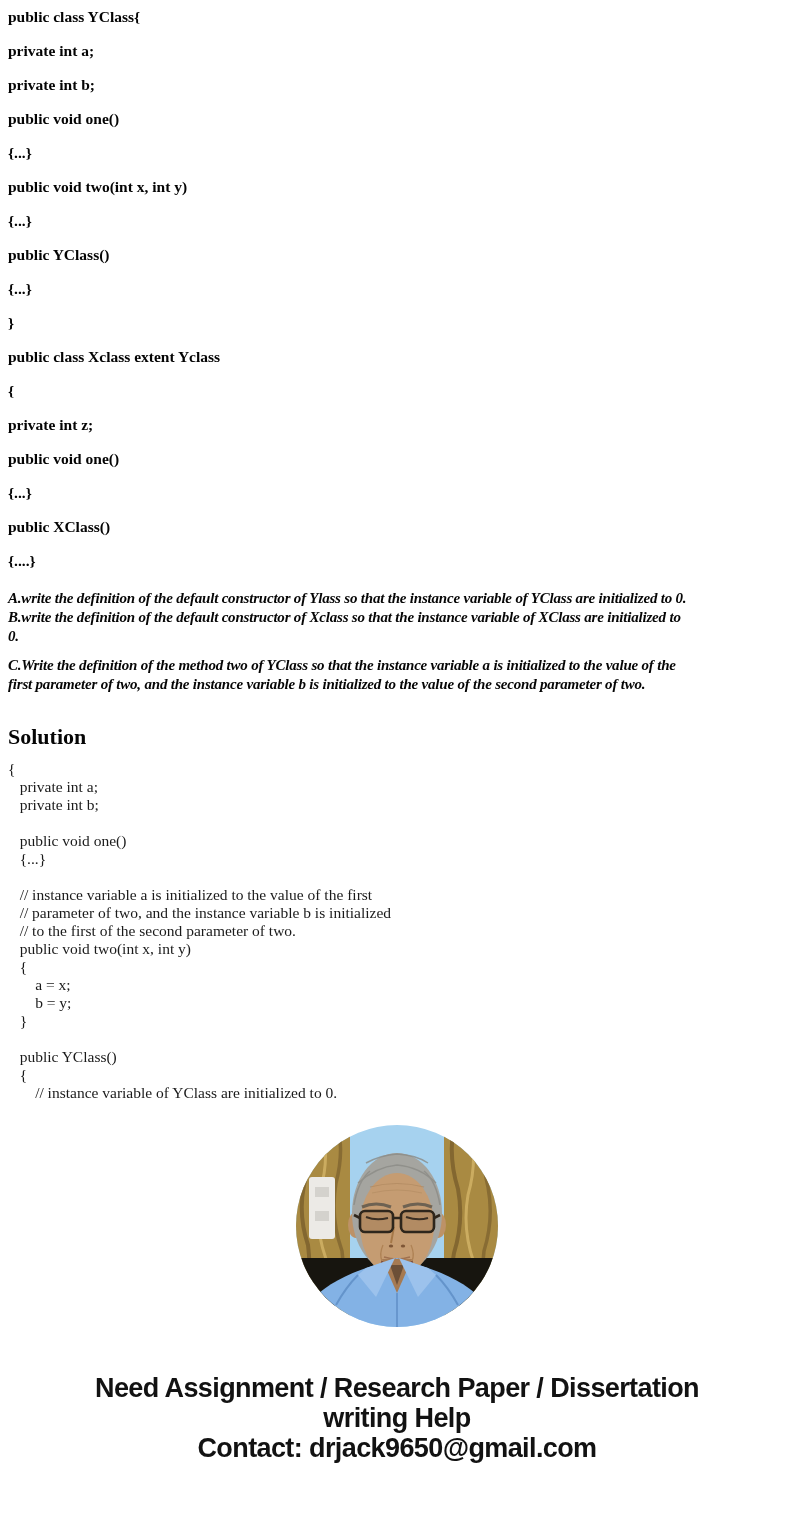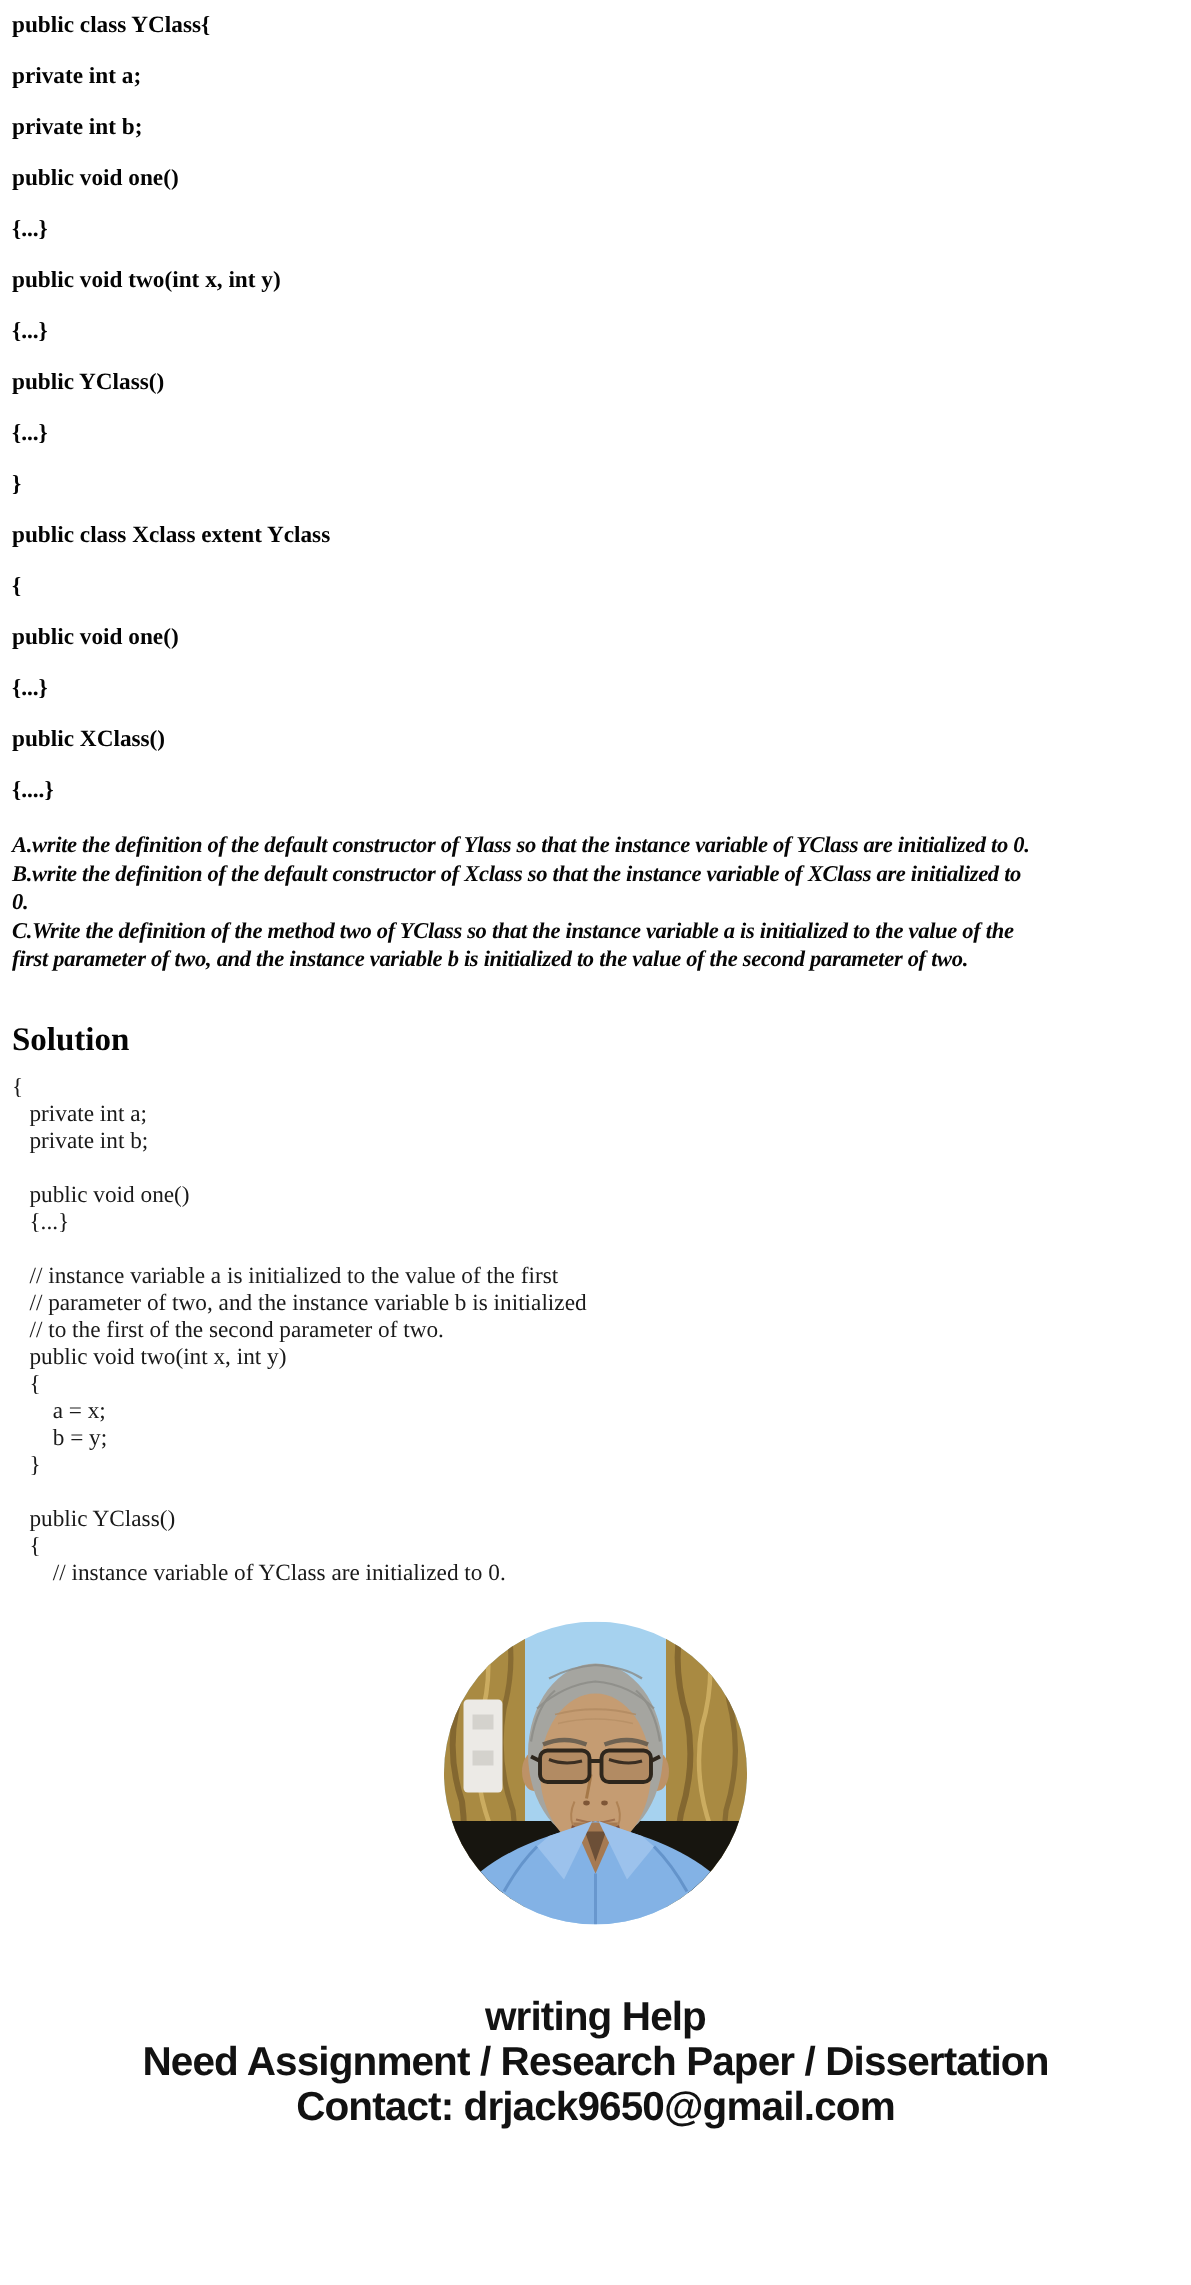--- a/index.html
+++ b/index.html
@@ -14,21 +14,21 @@
   .problem .line{
     font-weight:bold;font-size:15.5px;line-height:34px;white-space:pre;color:#040404;
   }
 
   
   .questions{padding:0 8px;font-style:italic;}
   .q{margin:0;font-weight:bold;font-size:15px;letter-spacing:-0.2px;color:#060606;}
   .q .line{line-height:19px;white-space:pre-wrap;}
   .q-a{margin-top:11px;}
   .q-b{}
-  .q-c{}
+  .q-c{margin-top:10px;}
 
   
   .solution-heading{
     margin:32px 8px 0;font-weight:bold;font-size:22px;line-height:22px;color:#050505;
   }
 
   
   .code{margin:12px 8px 0;}
   .code .line{
     font-size:15.5px;line-height:18px;min-height:18px;white-space:pre;color:#1a1a1a;
@@ -56,20 +56,21 @@
       <div class="line">private int b;</div>
       <div class="line">public void one()</div>
       <div class="line">{...}</div>
       <div class="line">public void two(int x, int y)</div>
       <div class="line">{...}</div>
       <div class="line">public YClass()</div>
       <div class="line">{...}</div>
       <div class="line">}</div>
       <div class="line">public class Xclass extent Yclass</div>
       <div class="line">{</div>
+      <div class="line">private int z;</div>
       <div class="line">public void one()</div>
       <div class="line">{...}</div>
       <div class="line">public XClass()</div>
       <div class="line">{....}</div>
     </section>
 
   <section class="questions">
     <div class="q q-a">
         <div class="line">A.write the definition of the default constructor of Ylass so that the instance variable of YClass are initialized to 0.</div>
       </div>
@@ -182,18 +183,18 @@
         <path d="M70,143 L99,133 L80,172 L62,150 Z" fill="#9cc2ec"></path>
         <path d="M132,143 L103,133 L122,172 L140,150 Z" fill="#9cc2ec"></path>
         <path d="M62,150 Q50,162 40,180" stroke="#5d8cc4" stroke-width="2" fill="none" opacity="0.8"></path>
         <path d="M140,150 Q152,162 162,180" stroke="#5d8cc4" stroke-width="2" fill="none" opacity="0.8"></path>
         <path d="M101,168 L101,202" stroke="#5d8cc4" stroke-width="2" fill="none" opacity="0.7"></path>
       </g>
     </svg>
   </div>
 
   <footer class="footer">
+      <div class="line">Need Assignment / Research Paper / Dissertation</div>
       <div class="line">writing Help</div>
-      <div class="line">Need Assignment / Research Paper / Dissertation</div>
       <div class="line">Contact: drjack9650@gmail.com</div>
     </footer>
 
 </div>
 
 </body></html>

